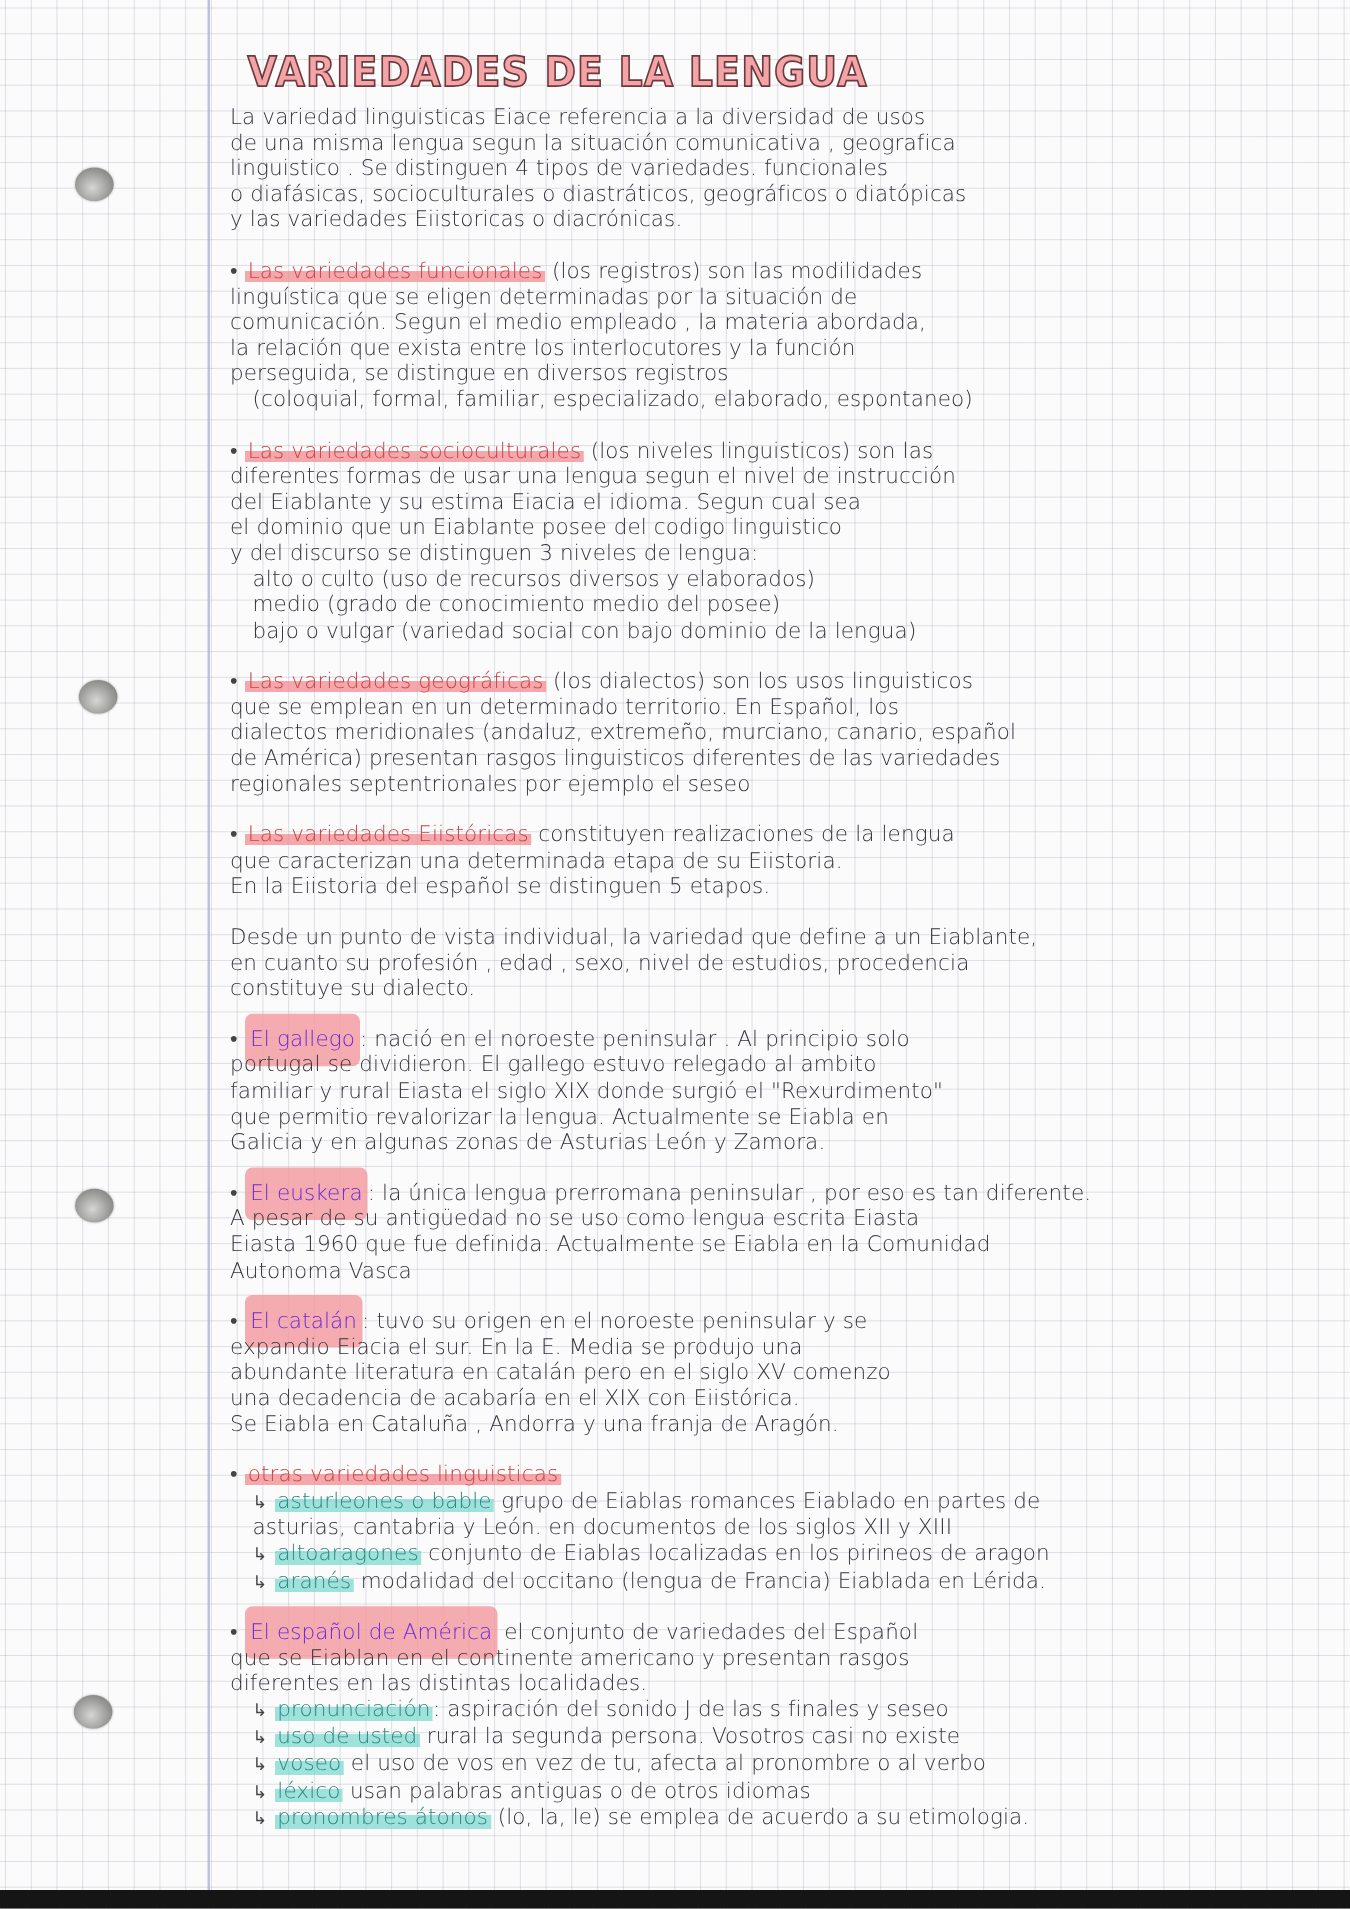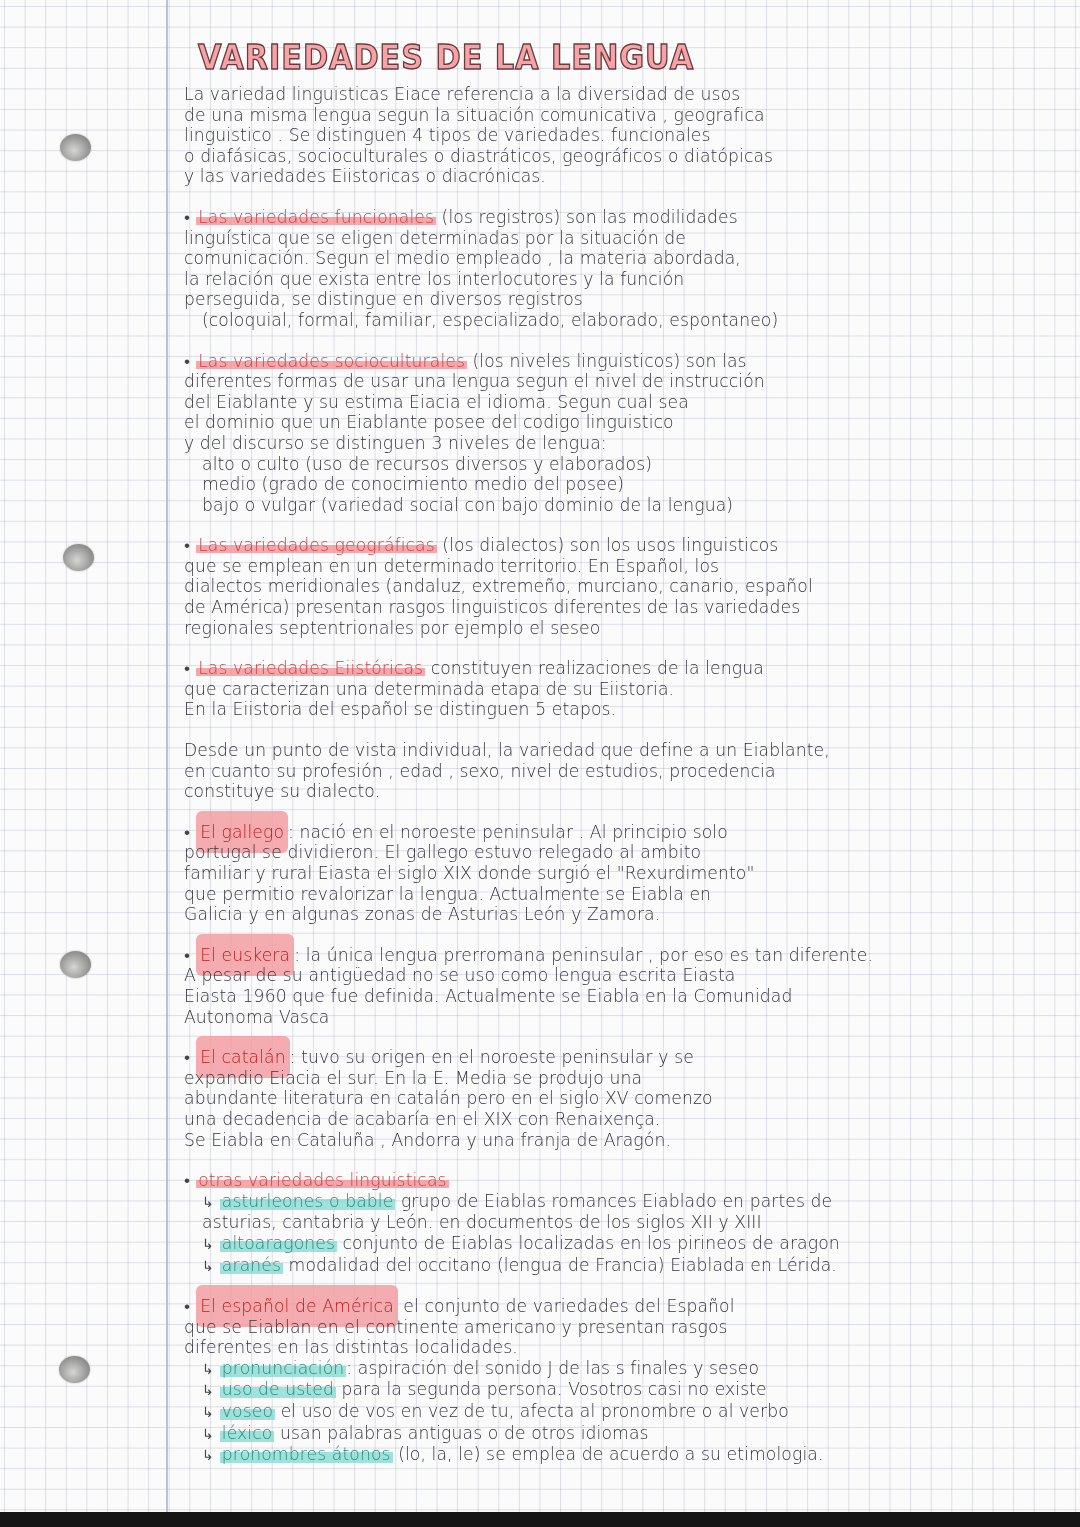--- a/index.html
+++ b/index.html
@@ -47,21 +47,21 @@
   .block { margin-bottom: 20px; }
   .line { white-space: nowrap; display: block; }
   .bullet { color: #444; margin-right: 6px; }
   .hl-red {
     color: #c94246;
     background: linear-gradient(to bottom, transparent 48%, rgba(242,140,145,0.75) 48%, rgba(242,140,145,0.75) 92%, transparent 92%);
     padding: 0 2px;
     text-align: center;
   }
   .hl-red-full {
-    color: #b91c1c;
+    color: #6d28d9;
     background: rgba(244,150,154,0.78);
     border-radius: 6px; padding: 11px 4px;
   }
   .hl-teal {
     color: #2a8a7f;
     background: linear-gradient(to bottom, transparent 40%, rgba(120,214,205,0.7) 40%, rgba(120,214,205,0.7) 95%, transparent 95%);
     padding: 0 2px;
   }
   .sub { padding-left: 18px; }
   .arrow { color: #444; margin-right: 6px; font-size: 14px; }
@@ -139,35 +139,35 @@
     <span class="line"><span class="bullet">•</span><span class="hl-red-full">El euskera</span><span>: la única lengua prerromana peninsular , por eso es tan diferente.</span></span>
     <span class="line">A pesar de su antigüedad no se uso como lengua escrita Eiasta</span>
     <span class="line">Eiasta 1960 que fue definida. Actualmente se Eiabla en la Comunidad</span>
     <span class="line">Autonoma Vasca</span>
   </div>
 
   <div class="para block">
     <span class="line"><span class="bullet">•</span><span class="hl-red-full">El catalán</span><span>: tuvo su origen en el noroeste peninsular y se</span></span>
     <span class="line">expandio Eiacia el sur. En la E. Media se produjo una</span>
     <span class="line">abundante literatura en catalán pero en el siglo XV comenzo</span>
-    <span class="line">una decadencia de acabaría en el XIX con Renaixença.</span>
+    <span class="line">una decadencia de acabaría en el XIX con Eiistórica.</span>
     <span class="line">Se Eiabla en Cataluña , Andorra y una franja de Aragón.</span>
   </div>
 
   <div class="para block">
     <span class="line"><span class="bullet">•</span><span class="hl-red">otras variedades linguisticas</span></span>
     <span class="line sub"><span class="arrow">↳</span><span class="hl-teal">asturleones o bable</span><span> grupo de Eiablas romances Eiablado en partes de</span></span>
     <span class="line sub">asturias, cantabria y León. en documentos de los siglos XII y XIII</span>
     <span class="line sub"><span class="arrow">↳</span><span class="hl-teal">altoaragones</span><span> conjunto de Eiablas localizadas en los pirineos de aragon</span></span>
     <span class="line sub"><span class="arrow">↳</span><span class="hl-teal">aranés</span><span> modalidad del occitano (lengua de Francia) Eiablada en Lérida.</span></span>
   </div>
 
   <div class="para">
     <span class="line"><span class="bullet">•</span><span class="hl-red-full">El español de América</span><span> el conjunto de variedades del Español</span></span>
     <span class="line">que se Eiablan en el continente americano y presentan rasgos</span>
     <span class="line">diferentes en las distintas localidades.</span>
     <span class="line sub"><span class="arrow">↳</span><span class="hl-teal">pronunciación</span><span>: aspiración del sonido J de las s finales y seseo</span></span>
-    <span class="line sub"><span class="arrow">↳</span><span class="hl-teal">uso de usted</span><span> para la segunda persona. Vosotros casi no existe</span></span>
+    <span class="line sub"><span class="arrow">↳</span><span class="hl-teal">uso de usted</span><span> rural la segunda persona. Vosotros casi no existe</span></span>
     <span class="line sub"><span class="arrow">↳</span><span class="hl-teal">voseo</span><span> el uso de vos en vez de tu, afecta al pronombre o al verbo</span></span>
     <span class="line sub"><span class="arrow">↳</span><span class="hl-teal">léxico</span><span> usan palabras antiguas o de otros idiomas</span></span>
     <span class="line sub"><span class="arrow">↳</span><span class="hl-teal">pronombres átonos</span><span> (lo, la, le) se emplea de acuerdo a su etimologia.</span></span>
   </div>
 </div>
 
 </body></html>

